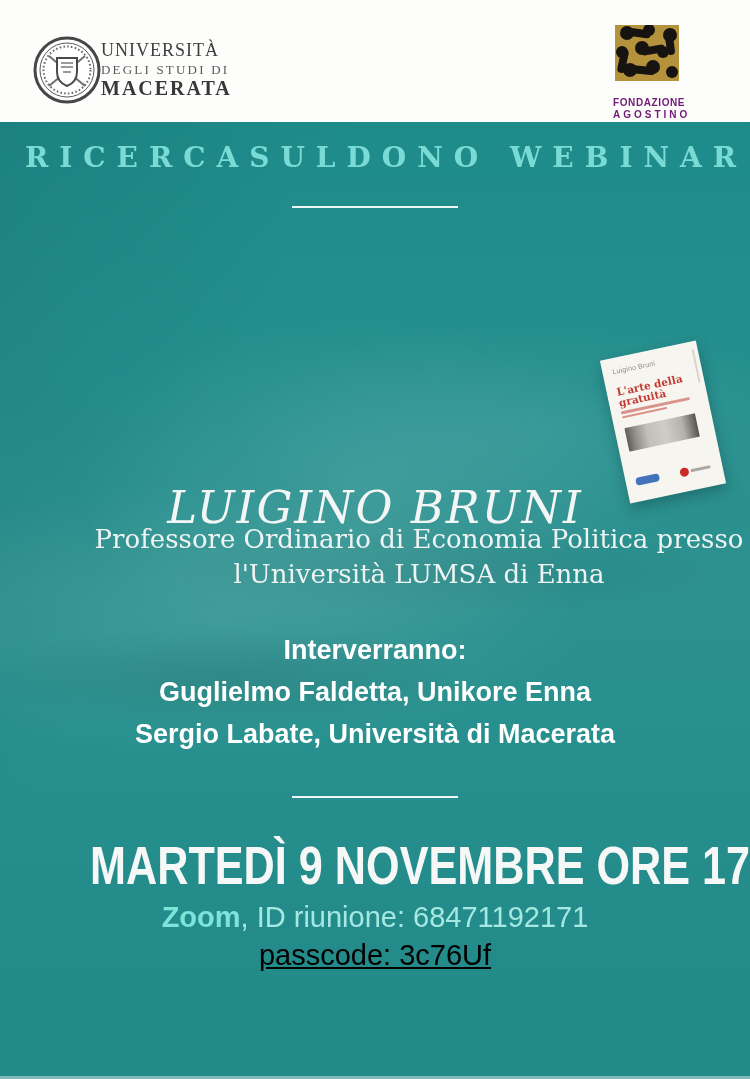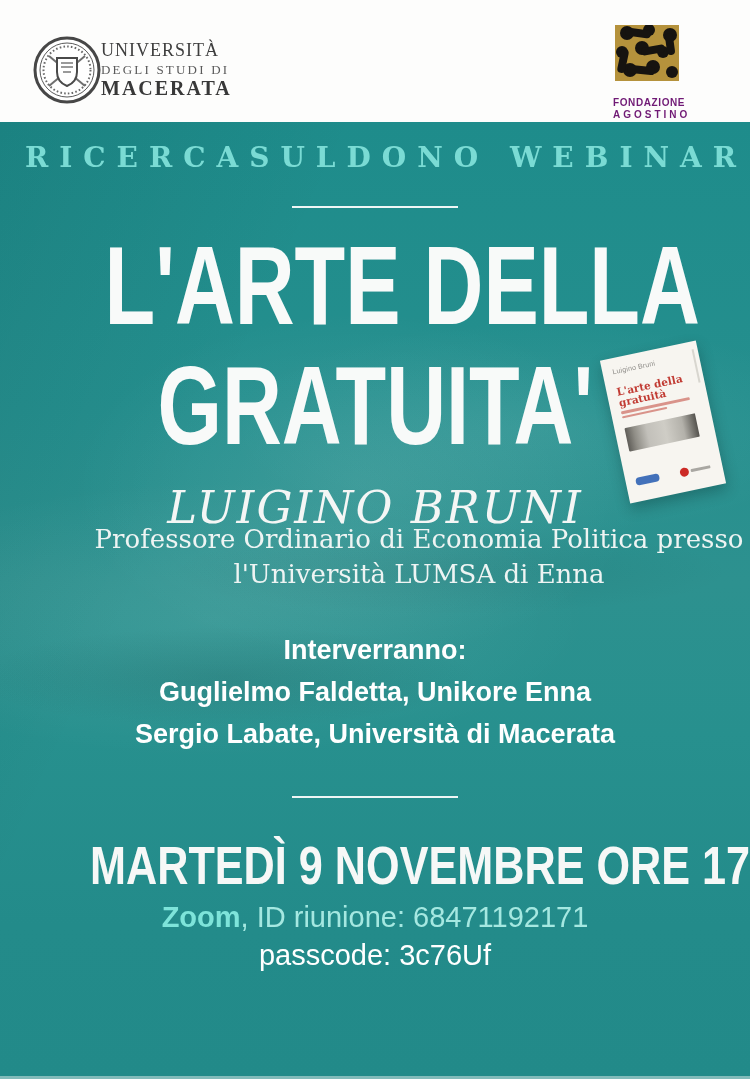--- a/index.html
+++ b/index.html
@@ -60,21 +60,21 @@
   }
   .panel{
     top:629px;font-weight:bold;font-size:27px;line-height:42px;color:#ffffff;
   }
   .event-datetime{
     top:834px;color:#f6f8f7;font-weight:bold;font-size:54px;
   }
   .cond2{display:inline-block;transform:scaleX(0.80);transform-origin:50% 50%;white-space:nowrap;}
   .zoomline{top:901px;font-size:29px;color:#a5e8e1;font-weight:400;}
   .zoomline b{color:#7ee4da;font-weight:bold;}
-  .passline{top:939px;font-size:29px;color:#ffffff;font-weight:400;}
+  .passline{top:939px;font-size:29px;color:#000000;font-weight:400;text-decoration:underline;}
   
   .book{
     position:absolute;left:614px;top:349px;width:98px;height:146px;
     background:#f7f5f0;transform:rotate(-12deg);transform-origin:50% 50%;
     box-shadow:0 6px 14px rgba(0,30,30,0.28);padding:0;
   }
   .book-inner{position:absolute;left:10px;top:10px;right:12px;}
   .book-author{font-size:7px;color:#8e8c88;letter-spacing:.2px;}
   .book-title{margin-top:12px;font-family:"DejaVu Serif",serif;font-weight:bold;font-size:10.5px;color:#c13b33;line-height:1.05;}
   .book-sub{height:2.5px;background:#d9938a;margin-top:3px;border-radius:1px;}
@@ -143,24 +143,20 @@
         <div class="demari-l3">DE MARI</div>
       </div>
     </div>
   </div>
 
   <div class="teal"></div>
 
   <div class="center kicker">RICERCASULDONO WEBINAR</div>
   <div class="divider div1"></div>
 
-  <div class="center event-title">
-    <span class="cond">L'ARTE DELLA</span><br>
-    <span class="cond">GRATUITA'</span>
-  </div>
 
   <div class="book">
     <div class="book-inner">
       <div class="book-author">Luigino Bruni</div>
       <div class="book-title">L'arte della gratuità</div>
       <div class="book-sub s1"></div>
       <div class="book-sub s2"></div>
       <div class="book-photo"></div>
     </div>
     <div class="book-spine"></div>

